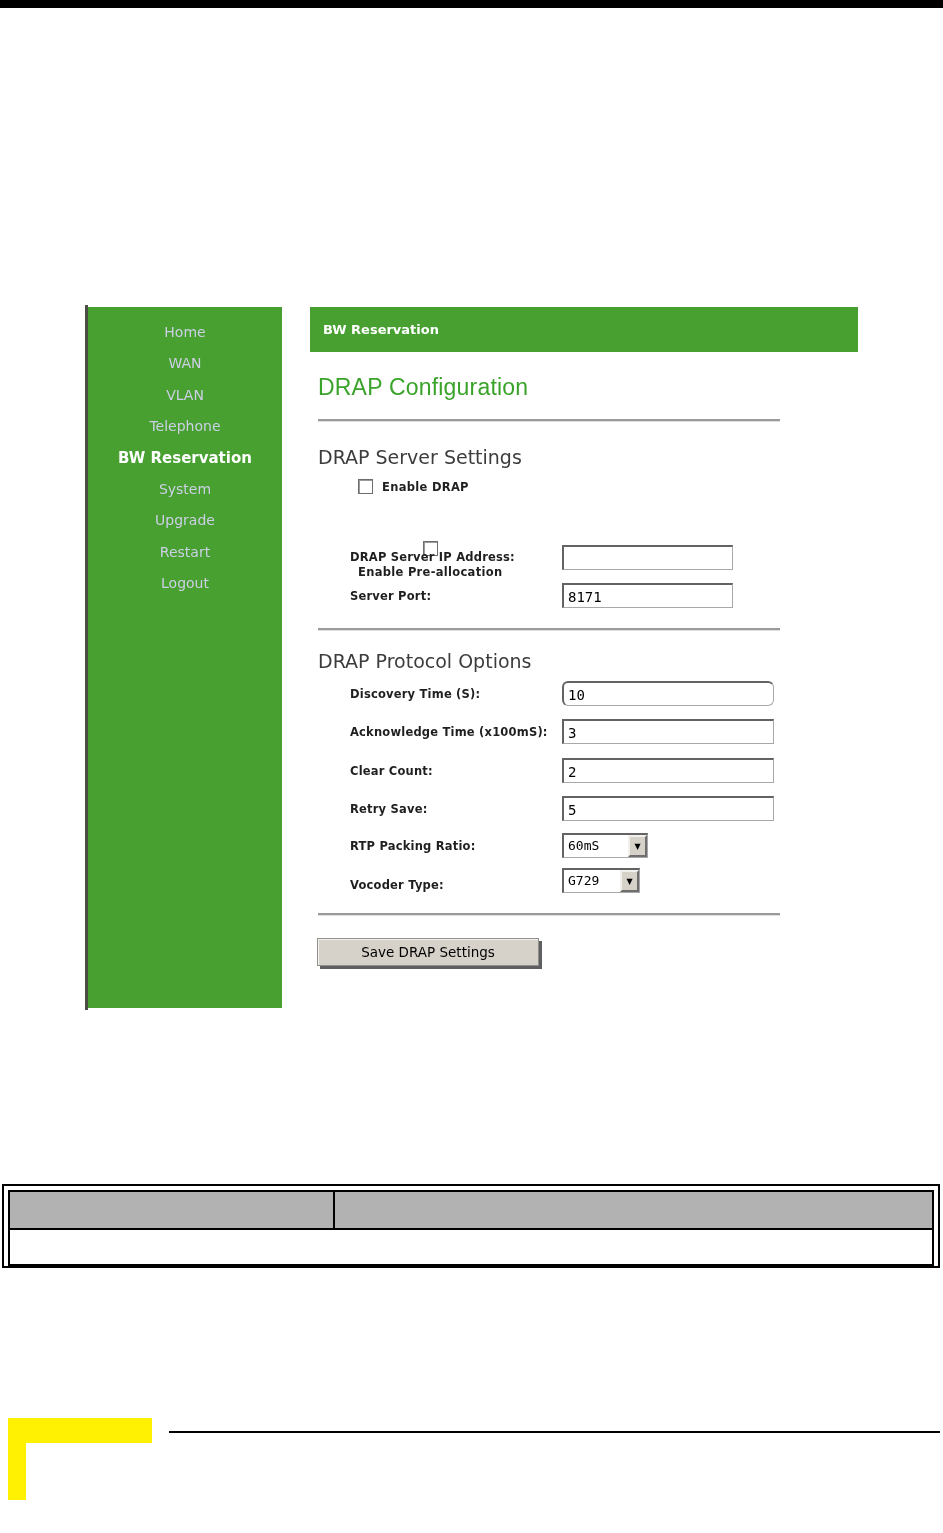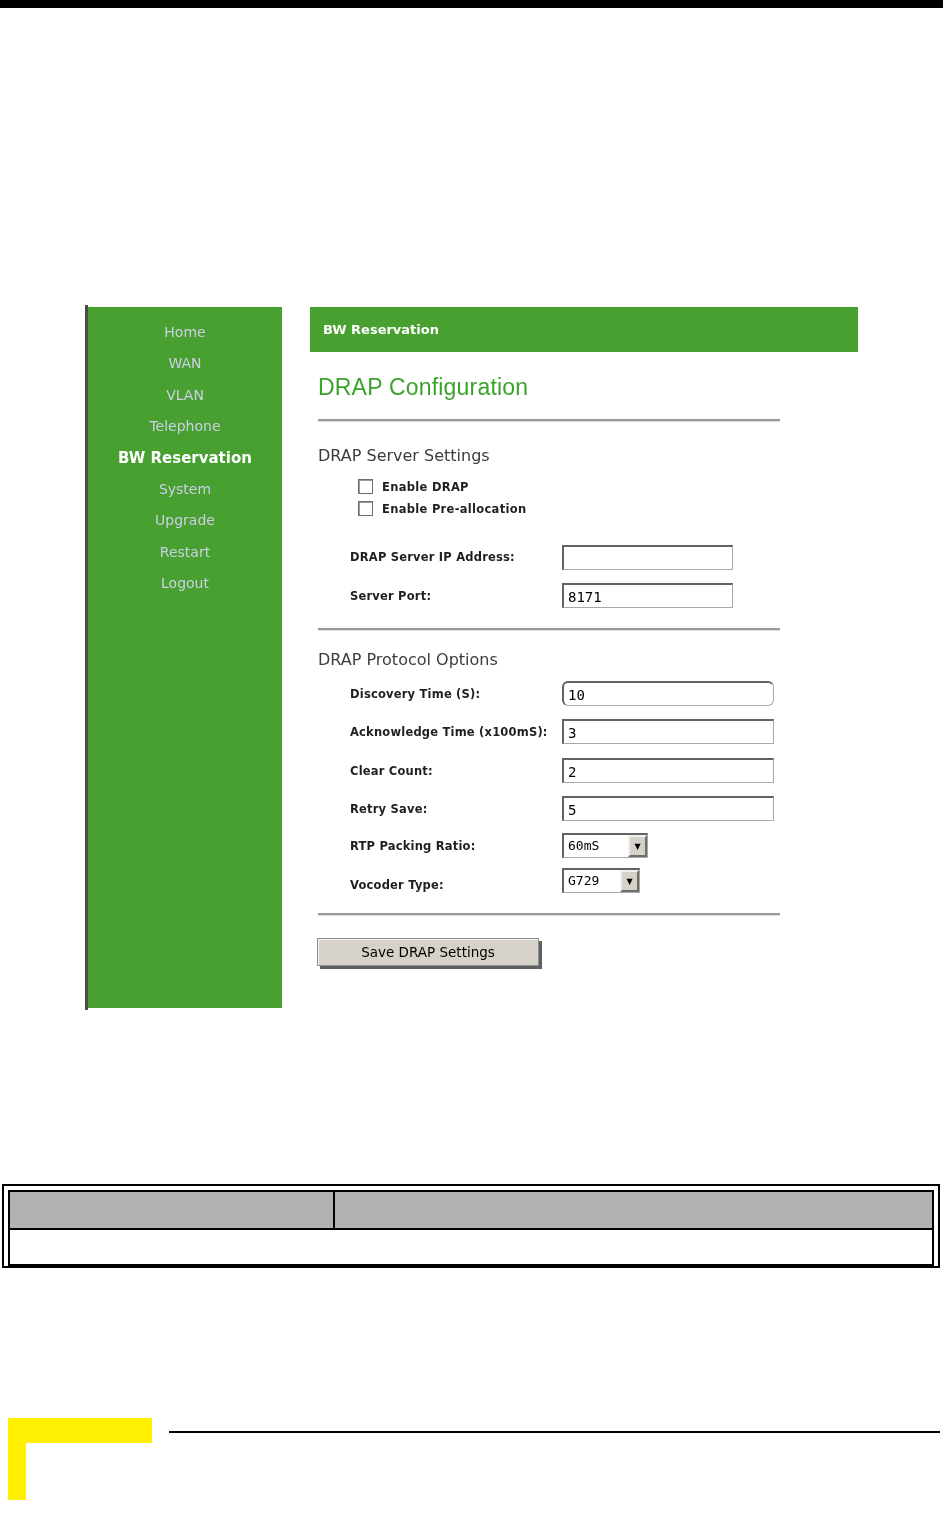--- a/index.html
+++ b/index.html
@@ -33,27 +33,27 @@
   .page-title{
     position:absolute;left:318px;top:374px;
     font-family:"Liberation Sans",sans-serif;font-size:23px;font-weight:normal;color:#3aa32a;
     letter-spacing:0.2px;
   }
   .rule{position:absolute;left:318px;width:462px;height:2px;background:#9a9a9a;border-bottom:1px solid #dedede;}
   .rule1{top:419px;}
   .rule2{top:628px;}
   .rule3{top:913px;}
 
-  .section-title{position:absolute;left:318px;font-size:16px;color:#3c3c3c;}
+  .section-title{position:absolute;left:318px;font-size:19px;color:#3c3c3c;}
   .st1{top:446px;}
   .st2{top:650px;text-align:center;}
 
   .cb-row{position:absolute;left:358px;display:flex;align-items:center;gap:9px;}
   .cbr1{top:479px;}
-  .cbr2{top:501px;}
+  .cbr2{top:541px;flex-direction:column;}
   .cb{
     width:13px;height:13px;background:#ffffff;border:1px solid #6e6e6e;
     box-shadow:inset 1px 1px 0 #9a9a9a;cursor:pointer;flex:none;
   }
   .cb-label{font-size:11.5px;font-weight:bold;color:#1f1f1f;letter-spacing:0.3px;}
 
   .fld-label{position:absolute;left:350px;font-size:11.5px;font-weight:bold;color:#1f1f1f;letter-spacing:0.2px;white-space:nowrap;}
   .lbl-ip{top:550px;}
   .lbl-port{top:589px;}
   .lbl-disc{top:687px;}

